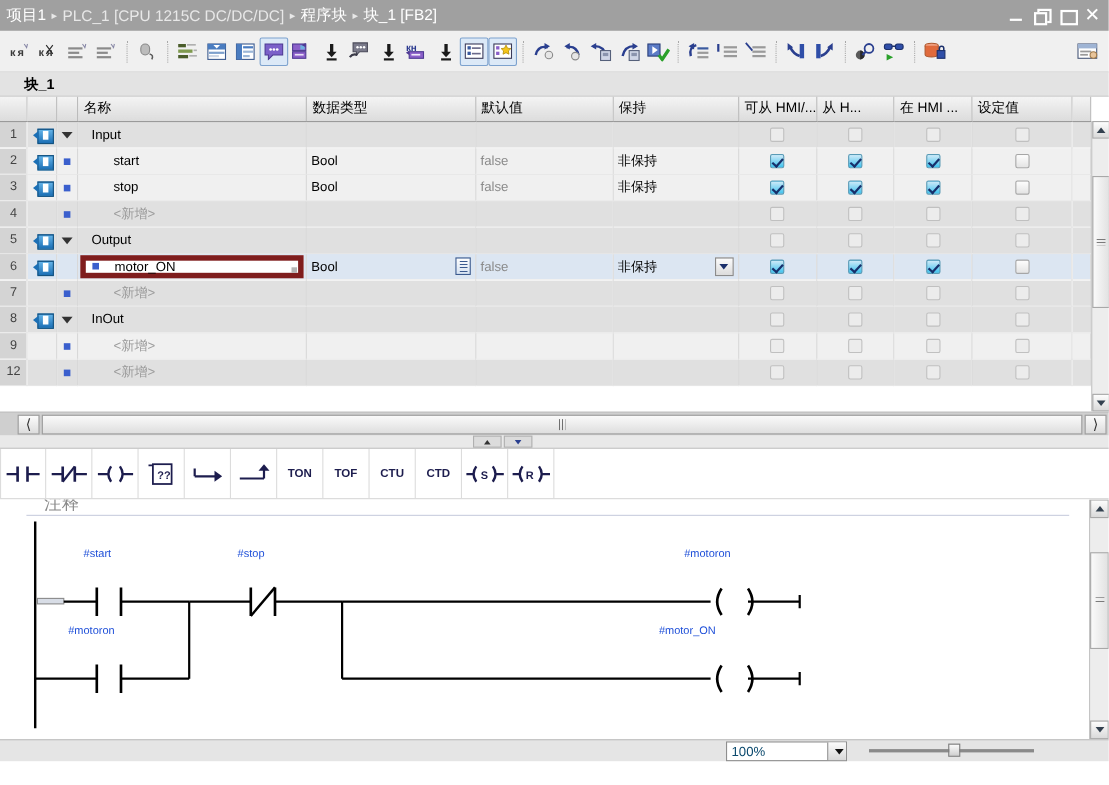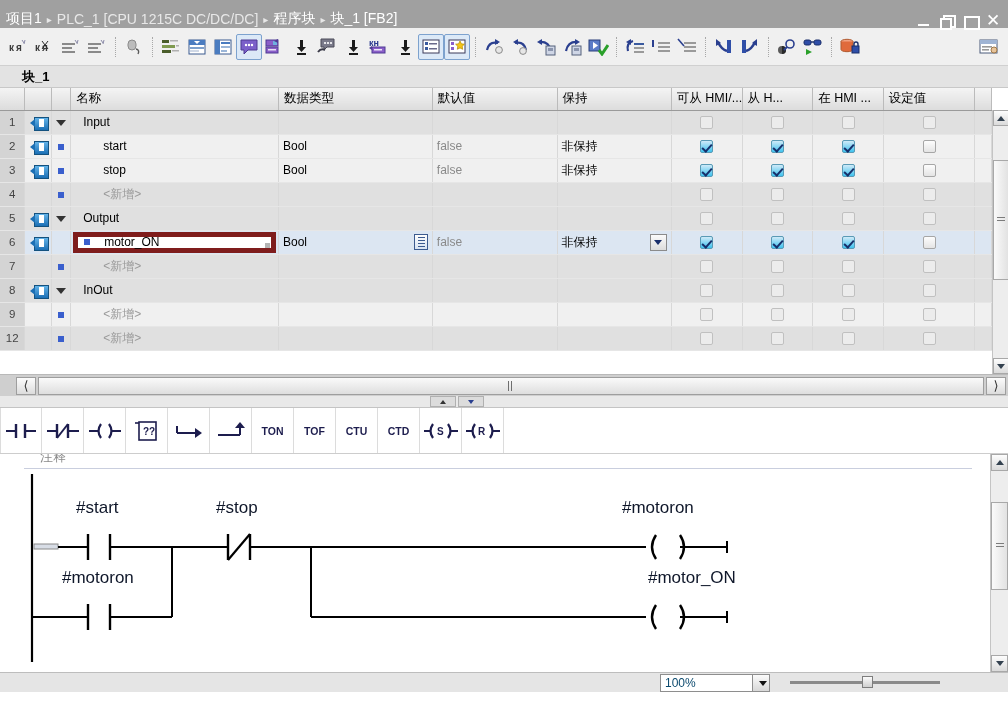--- a/index.html
+++ b/index.html
@@ -10,21 +10,21 @@
     background: #fff;
     font-family: "Liberation Sans", sans-serif;
     font-size: 12px;
     color: #000;
   }
 
   
   .titlebar {
     height: 28px;
     background: #a0a0a0;
-    display: flex; align-items: flex-end;
+    display: flex; align-items: center;
     padding: 0 4px 0 6px;
     color: #ffffff;
     font-size: 14px;
     position: relative;
   }
   .crumbs { display: flex; align-items: center; gap: 5px; white-space: nowrap; }
   .crumb { color: #ffffff; }
   .crumb.dim { color: #e8e8e8; }
   .sep { font-size: 10px; color: #e8e8e8; }
   .winbtns {
@@ -238,26 +238,26 @@
   .ladbtn {
     width:42px; border-right:1px solid #dcdcdc;
     display:flex;align-items:center;justify-content:center;
     cursor:pointer; color:#1d1d4e; font-weight:bold; font-size:10.5px;
   }
   .ladbtn.first { border-left:1px solid #dcdcdc; }
 
   
   .netarea { position:relative; height:218px; background:#fff; overflow:hidden; }
   .nettitle {
-    position:absolute; left:40px; top:-6px; font-size:13px; color:#8a8a8a;
+    position:absolute; left:40px; top:-6px; font-size:16px; color:#8a8a8a;
     white-space:nowrap;
   }
   .netline { position:absolute; left:24px; right:36px; top:14px; height:1px; background:#c9cede; }
   .ladcanvas { position:absolute; left:0; top:18px; right:18px; bottom:0; }
-  .lbl { position:absolute; font-size:17px; color:#0f172a; white-space:nowrap; }
+  .lbl { position:absolute; font-size:10px; color:#1d4ed8; white-space:nowrap; }
 
   .vsb2 {
     position:absolute; right:0; top:0; bottom:0; width:18px;
     background:#ededed; border-left:1px solid #c4c4c4;
   }
   .vsb2 .vthumb { top:48px; height:88px; width:17px; }
   .vsb2 .sbbtn { width:17px;height:17px; }
 
   
   .statusbar {
@@ -915,21 +915,21 @@
       <path d="M 656 133 q -8 12 0 24" stroke="#000" stroke-width="2.4" fill="none"></path>
       <path d="M 680 133 q  8 12 0 24" stroke="#000" stroke-width="2.4" fill="none"></path>
       <line x1="680" y1="145" x2="727" y2="145" stroke="#000" stroke-width="2"></line>
       <line x1="727" y1="139" x2="727" y2="151" stroke="#000" stroke-width="2"></line>
     </svg>
 
     <div class="lbl" style="left:76px;  top:26px;">#start</div>
     <div class="lbl" style="left:216px; top:26px;">#stop</div>
     <div class="lbl" style="left:62px;  top:96px;">#motoron</div>
     <div class="lbl" style="left:622px; top:26px;">#motoron</div>
-    <div class="lbl" style="left:648px; top:96px;">#motor_ON</div>
+    <div class="lbl" style="left:599px; top:96px;">#motor_ON</div>
   </div>
 
   <div class="vsb2">
     <div class="sbbtn">
         <span class="arr-up"></span>
       </div>
     <div class="vthumb">
         <span class="grip3"></span>
       </div>
     <div class="sbbtn bot">

